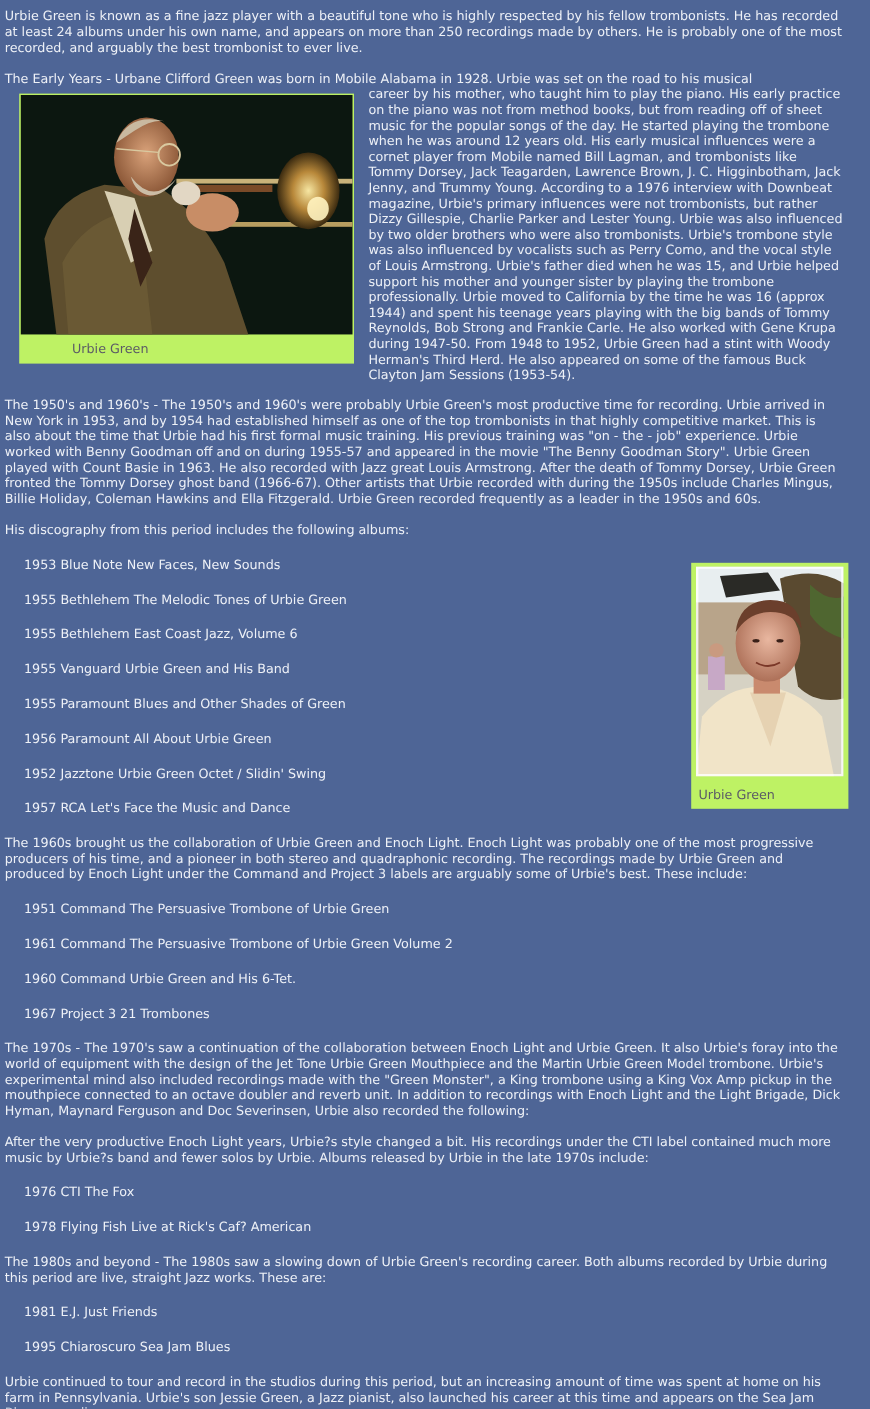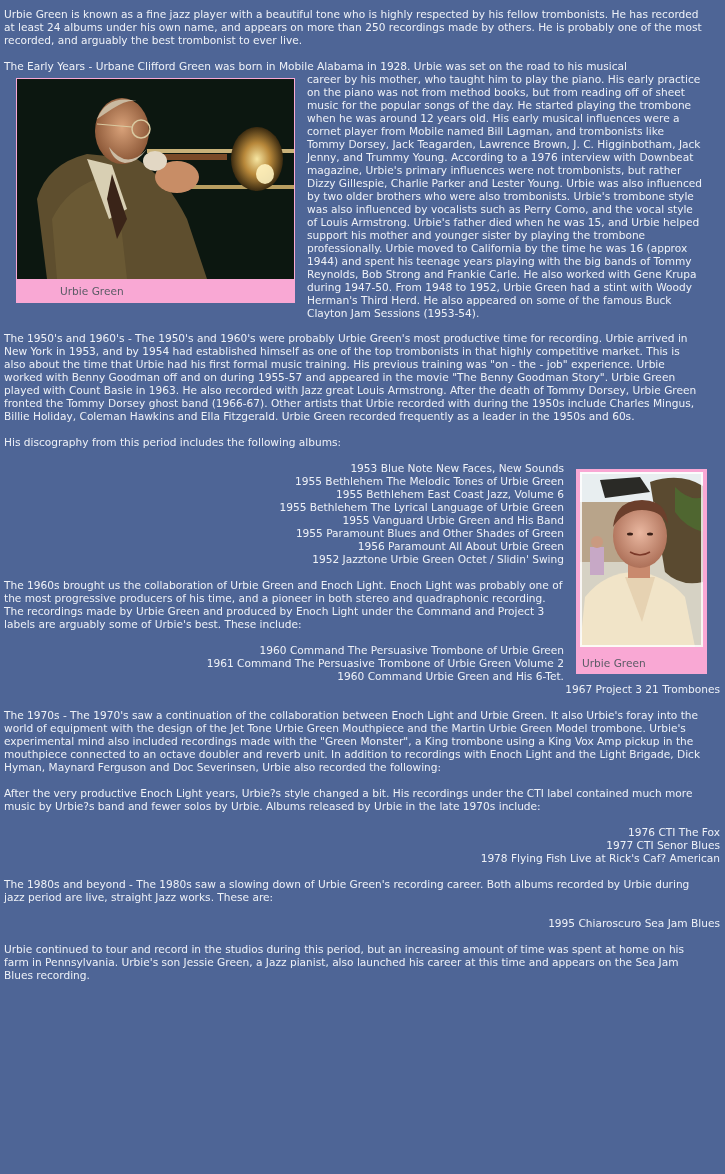--- a/index.html
+++ b/index.html
@@ -25,26 +25,25 @@
   }
   p {
     margin: 0 16px 13px 0;
   }
   .list {
     margin: 0 0 13px 0;
     padding: 0;
     list-style: none;
   }
   .list li {
-    margin: 0;
+    margin: 16px;
     padding: 0;
-    text-align: right;
   }
   .figure {
-    background: #f9a8d4;
+    background: #bef264;
     box-sizing: border-box;
   }
   .figure-left {
     float: left;
     width: 279px;
     height: 225px;
     margin: 5px 12px 6px 12px;
     padding: 1px 1px 0 1px;
   }
   .figure-right {
@@ -170,51 +169,51 @@
         <rect x="0" y="0" width="123" height="175" fill="none" stroke="#ffffff" stroke-width="4" opacity="0.8"></rect>
       </svg>
     </div>
     <div class="caption">Urbie Green</div>
   </div>
 
   <ul class="list">
     <li>1953 Blue Note New Faces, New Sounds</li>
     <li>1955 Bethlehem The Melodic Tones of Urbie Green</li>
     <li>1955 Bethlehem East Coast Jazz, Volume 6</li>
-    <li>1955 Bethlehem The Lyrical Language of Urbie Green</li>
     <li>1955 Vanguard Urbie Green and His Band</li>
     <li>1955 Paramount Blues and Other Shades of Green</li>
     <li>1956 Paramount All About Urbie Green</li>
     <li>1952 Jazztone Urbie Green Octet / Slidin' Swing</li>
+    <li>1957 RCA Let's Face the Music and Dance</li>
   </ul>
 
   <p>The 1960s brought us the collaboration of Urbie Green and Enoch Light. Enoch Light was probably one of the most progressive producers of his time, and a pioneer in both stereo and quadraphonic recording. The recordings made by Urbie Green and produced by Enoch Light under the Command and Project 3 labels are arguably some of Urbie's best. These include:</p>
 
   <ul class="list">
-    <li>1960 Command The Persuasive Trombone of Urbie Green</li>
+    <li>1951 Command The Persuasive Trombone of Urbie Green</li>
     <li>1961 Command The Persuasive Trombone of Urbie Green Volume 2</li>
     <li>1960 Command Urbie Green and His 6-Tet.</li>
     <li>1967 Project 3 21 Trombones</li>
   </ul>
 
   <div class="clear"></div>
 
 
   <p>The 1970s - The 1970's saw a continuation of the collaboration between Enoch Light and Urbie Green. It also Urbie's foray into the world of equipment with the design of the Jet Tone Urbie Green Mouthpiece and the Martin Urbie Green Model trombone. Urbie's experimental mind also included recordings made with the "Green Monster", a King trombone using a King Vox Amp pickup in the mouthpiece connected to an octave doubler and reverb unit. In addition to recordings with Enoch Light and the Light Brigade, Dick Hyman, Maynard Ferguson and Doc Severinsen, Urbie also recorded the following:</p>
 
 
   <p>After the very productive Enoch Light years, Urbie?s style changed a bit. His recordings under the CTI label contained much more music by Urbie?s band and fewer solos by Urbie. Albums released by Urbie in the late 1970s include:</p>
 
   <ul class="list">
     <li>1976 CTI The Fox</li>
-    <li>1977 CTI Senor Blues</li>
     <li>1978 Flying Fish Live at Rick's Caf? American</li>
   </ul>
 
-  <p>The 1980s and beyond - The 1980s saw a slowing down of Urbie Green's recording career. Both albums recorded by Urbie during jazz period are live, straight Jazz works. These are:</p>
-
-  <ul class="list">
+  <p>The 1980s and beyond - The 1980s saw a slowing down of Urbie Green's recording career. Both albums recorded by Urbie during this period are live, straight Jazz works. These are:</p>
+
+  <ul class="list">
+    <li>1981 E.J. Just Friends</li>
     <li>1995 Chiaroscuro Sea Jam Blues</li>
   </ul>
 
   <p>Urbie continued to tour and record in the studios during this period, but an increasing amount of time was spent at home on his farm in Pennsylvania. Urbie's son Jessie Green, a Jazz pianist, also launched his career at this time and appears on the Sea Jam Blues recording.</p>
 
 </div>
 
 </body></html>

